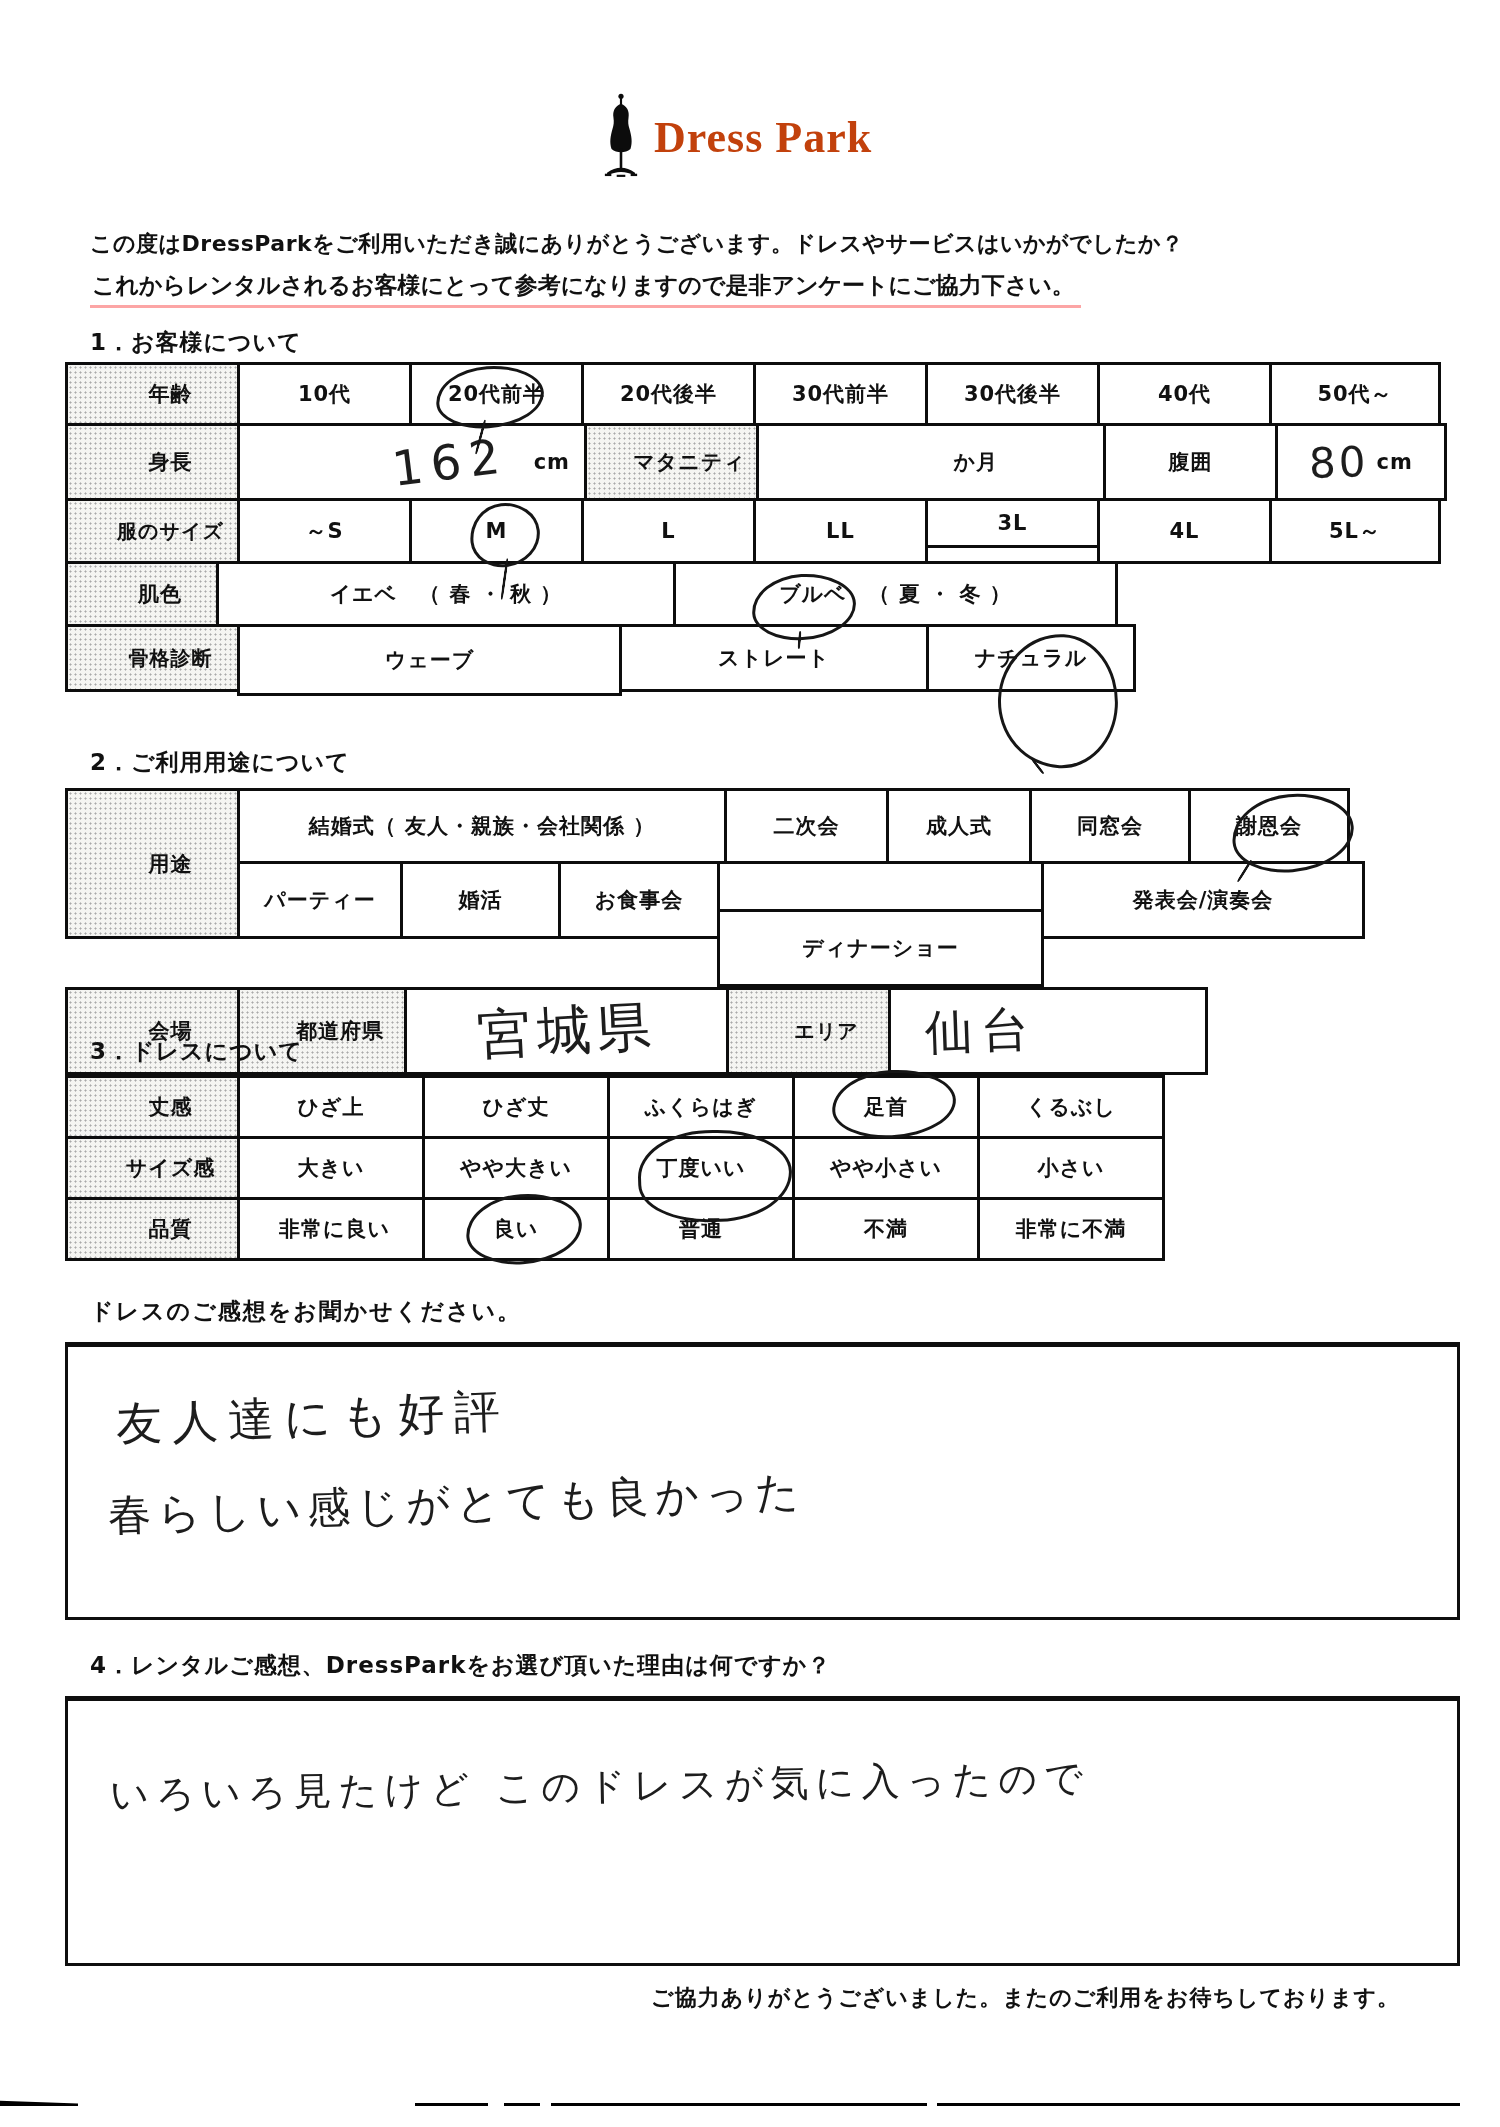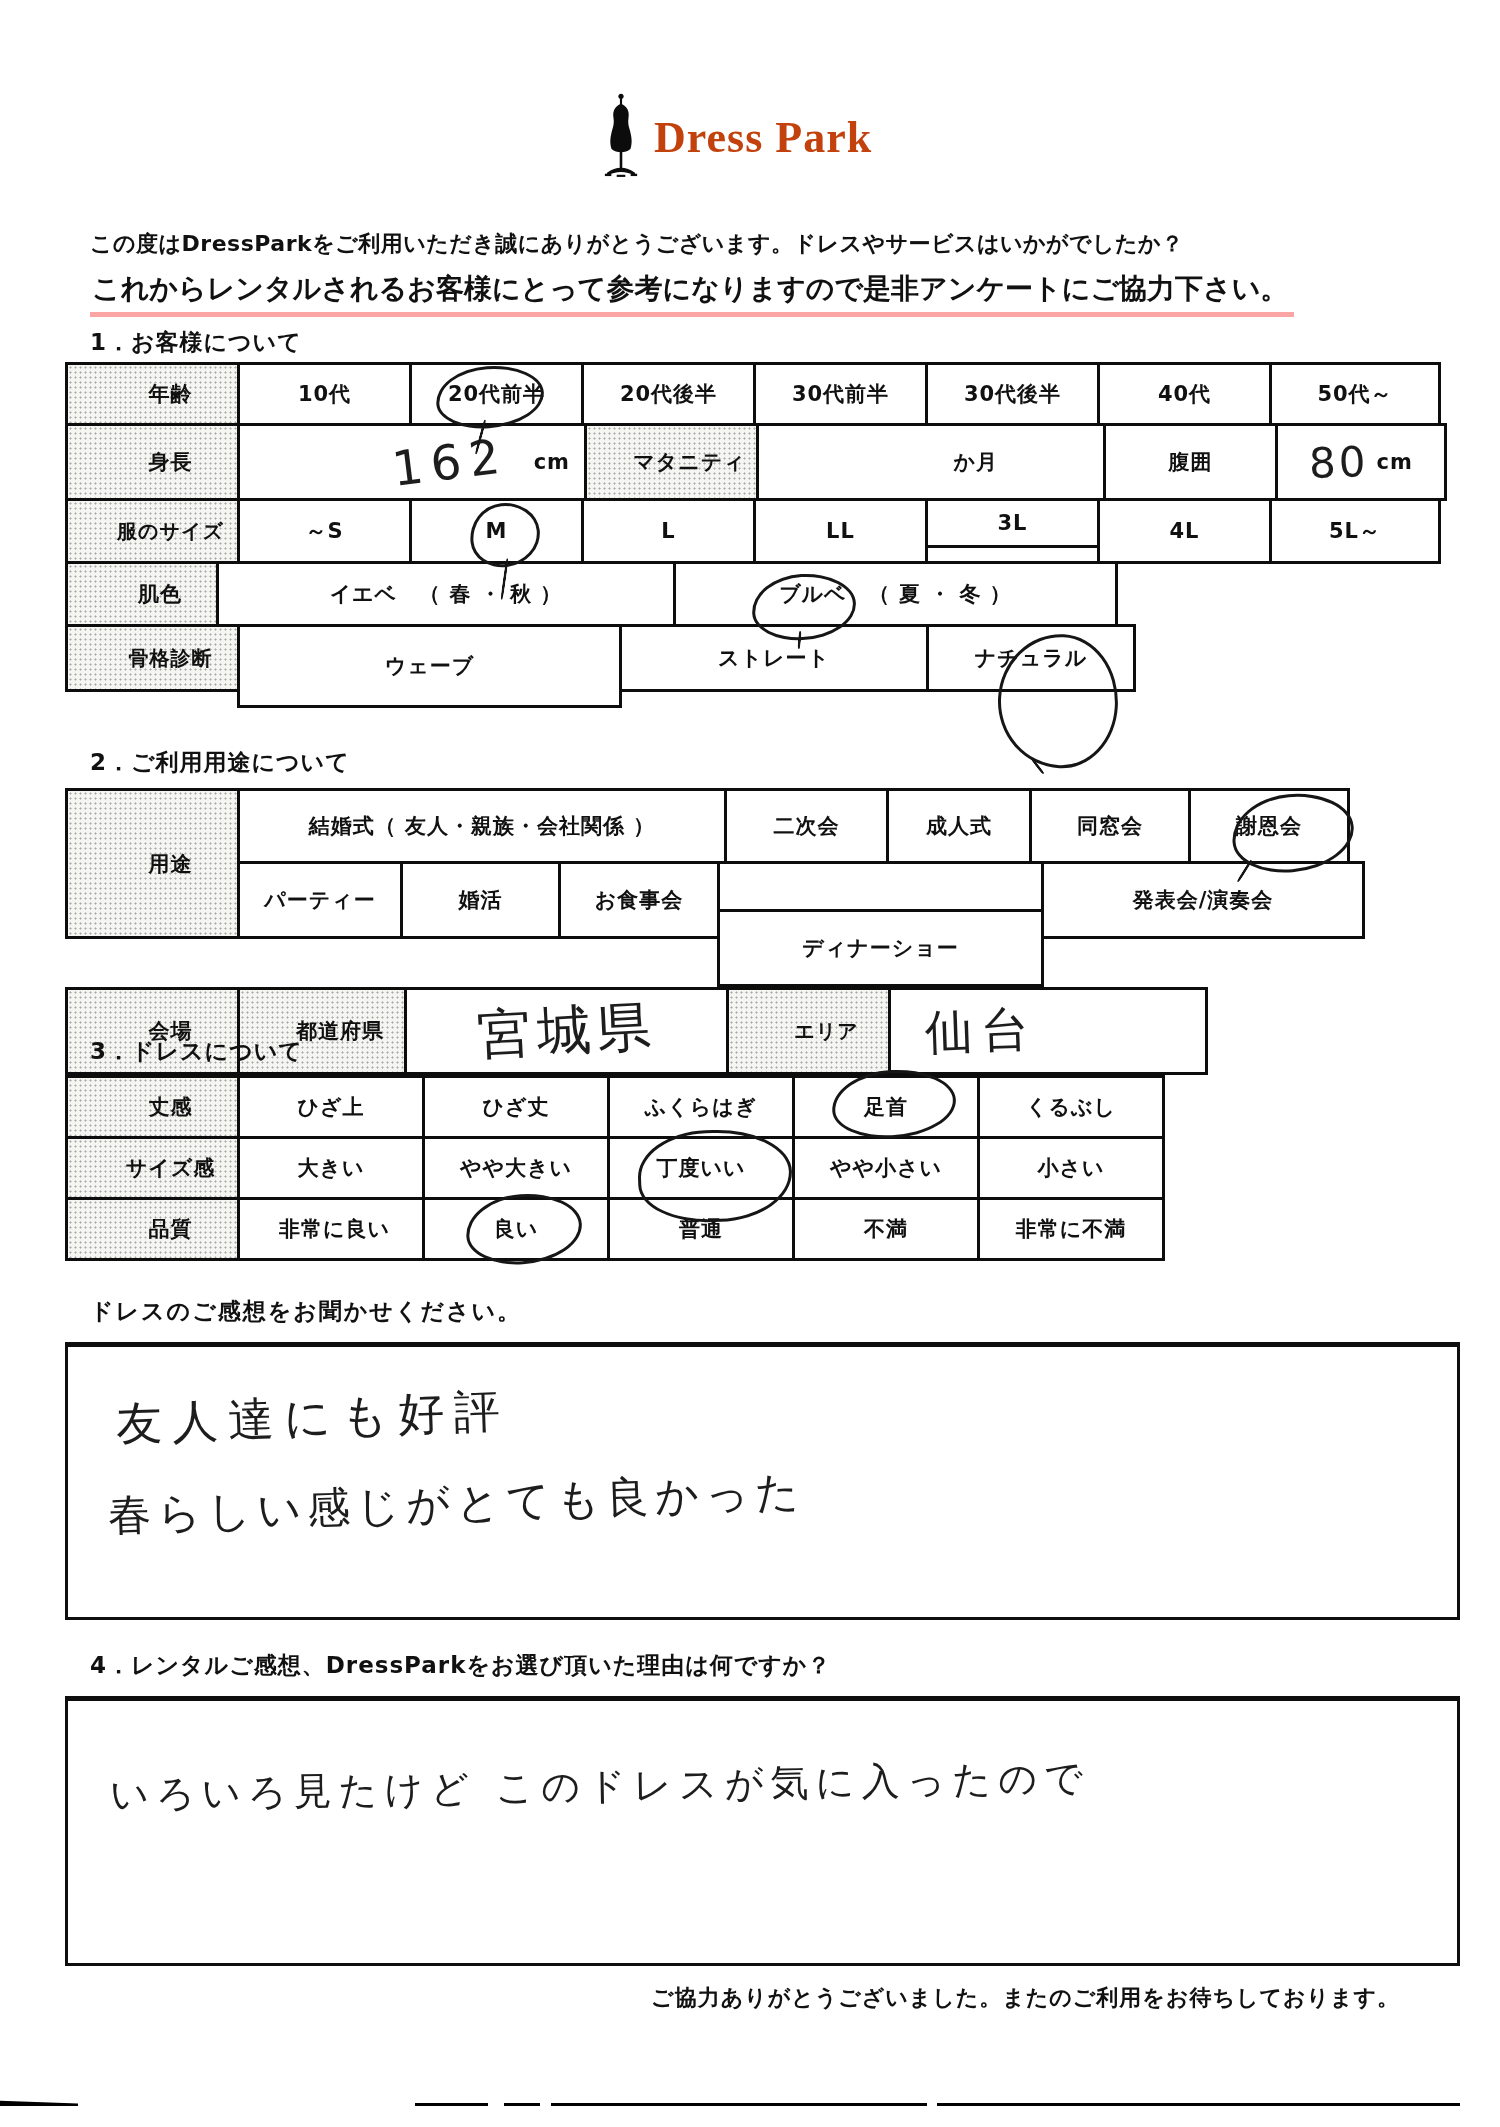--- a/index.html
+++ b/index.html
@@ -10,21 +10,21 @@
   }
   .abs{position:absolute;}
   
   .brand-wrap{left:598px;top:92px;display:flex;align-items:center;gap:10px;}
   .brand-text{
     font-family:"Liberation Serif","DejaVu Serif",serif;font-weight:700;
     font-size:44px;letter-spacing:1px;color:#c2410c;
   }
   
   .intro1{left:90px;top:229px;font-size:22px;font-weight:600;letter-spacing:0.5px;}
-  .intro2{left:90px;top:270px;font-size:28px;font-weight:800;border-bottom:5px solid #fca5a5;padding:0 6px 4px 2px;text-align:center;}
+  .intro2{left:90px;top:270px;font-size:23px;font-weight:800;border-bottom:3px solid #fca5a5;padding:0 6px 4px 2px;text-align:center;}
   .h-sec{font-size:23px;font-weight:800;letter-spacing:1px;}
   
   .tbl{position:absolute;}
   .row{display:flex;}
   .row + .row{margin-top:-3px;}
   .cell{
     box-sizing:border-box;border:3px solid #0d0d0d;background:#fff;
     display:flex;align-items:center;justify-content:center;
     font-weight:700;font-size:21px;position:relative;letter-spacing:1px;
     flex:none;
@@ -131,21 +131,21 @@
       <span>（ 春 ・ 秋 ）</span>
     </div>
     <div class="cell" style="width:445px;height:66px;gap:22px;">
       <span>ブルベ</span>
       <span>（ 夏 ・ 冬 ）</span>
     </div>
   </div>
 
   <div class="row">
     <div class="cell shade small" style="width:175px;height:68px;">骨格診断</div>
-    <div class="cell" style="width:385px;height:84px;">ウェーブ</div>
+    <div class="cell" style="width:385px;height:72px;">ウェーブ</div>
     <div class="cell" style="width:310px;height:68px;">ストレート</div>
     <div class="cell" style="width:210px;height:68px;">ナチュラル</div>
   </div>
 </div>
 
 <div class="abs h-sec" style="left:90px;top:747px;">2．ご利用用途について</div>
 
 <div class="tbl" style="left:65px;top:788px;">
   <div style="display:flex;">
     <div class="cell shade" style="width:175px;height:151px;">用途</div>

